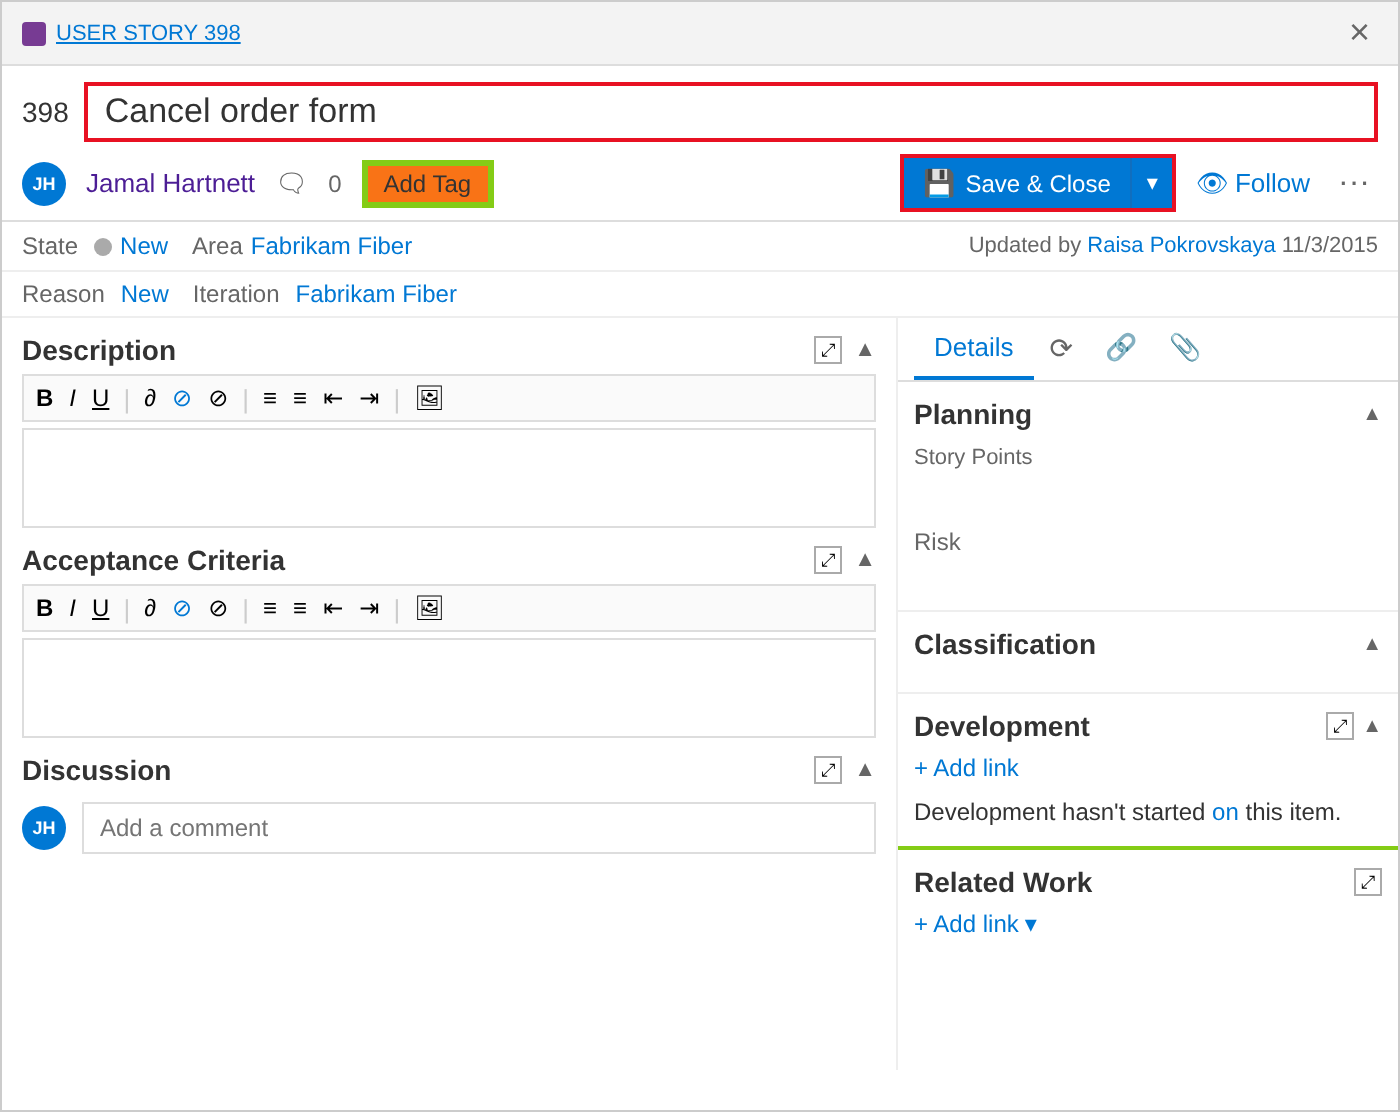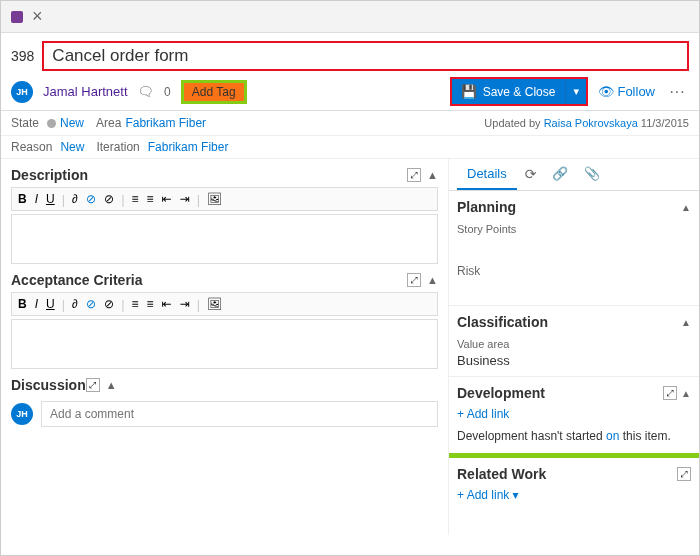--- a/index.html
+++ b/index.html
@@ -3,20 +3,21 @@
   <meta charset="utf-8">
   <style>
     * { box-sizing: border-box; margin: 0; padding: 0; }
     body { font-family: 'Segoe UI', Tahoma, Geneva, Verdana, sans-serif; font-size: 13px; background: #fff; width: 700px; height: 556px; overflow: hidden; border: 1px solid #ccc; }
   </style>
 </head>
 <body>
 
 <div style="display:flex; align-items:center; padding:5px 10px; background:#f3f3f3; border-bottom:1px solid #ddd;">
   <span style="display:inline-block;width:12px;height:12px;background:#773b93;border-radius:2px;margin-right:5px;flex-shrink:0;"></span>
+  <a style="font-size:11px;color:#0078d4;text-decoration:underline;cursor:pointer;flex:1;">USER STORY 398</a>
   <span style="font-size:18px;color:#666;cursor:pointer;padding:0 4px;">×</span>
 </div>
 
 <div style="padding:8px 10px 4px 10px; border-bottom:1px solid #ddd;">
   <div style="display:flex;align-items:center;gap:8px;margin-bottom:6px;">
     <span style="font-size:14px;color:#333;">398</span>
     <div style="border: 2px solid rgb(232, 17, 35); padding: 3px 8px; font-size: 17px; font-weight: 400; color: rgb(51, 51, 51); flex: 1 1 0%;" contenteditable="false">
       <span>Cancel order form</span>
     </div>
   </div>
@@ -114,21 +115,21 @@
         <button style="border:none;background:none;cursor:pointer;font-size:12px;padding:1px 3px;">≡</button>
         <button style="border:none;background:none;cursor:pointer;font-size:12px;padding:1px 3px;">⇤</button>
         <button style="border:none;background:none;cursor:pointer;font-size:12px;padding:1px 3px;">⇥</button>
         <span style="color:#ccc;margin:0 2px;">|</span>
         <button style="border:none;background:none;cursor:pointer;font-size:12px;padding:1px 3px;">🖼</button>
       </div>
       <div style="border:1px solid #ddd;min-height:50px;padding:4px;background:#fff;"></div>
     </div>
 
     <div>
-      <div style="display:flex;align-items:center;justify-content:flex-start;margin-bottom:8px;">
+      <div style="display:flex;align-items:center;justify-content:space-between;margin-bottom:8px;">
         <span style="font-size:14px;font-weight:600;color:#333;">Discussion</span>
         <div style="display:flex;align-items:center;gap:6px;">
           <span style="border:1px solid #aaa;width:14px;height:14px;display:inline-flex;align-items:center;justify-content:center;font-size:9px;cursor:pointer;">⤢</span>
           <span style="font-size:11px;color:#666;cursor:pointer;">▲</span>
         </div>
       </div>
       <div style="display:flex;align-items:center;gap:8px;">
         <div style="width:22px;height:22px;background:#0078d4;border-radius:50%;display:flex;align-items:center;justify-content:center;color:white;font-size:9px;font-weight:bold;flex-shrink:0;">JH</div>
         <input style="flex: 1 1 0%; border: 1px solid rgb(221, 221, 221); padding: 5px 8px; font-size: 12px; color: rgb(153, 153, 153); background: rgb(255, 255, 255); outline: none;" placeholder="Add a comment">
       </div>
@@ -158,27 +159,23 @@
         <div style="font-size:12px;color:#666;margin-bottom:3px;">Risk</div>
         <div style="font-size:13px;color:#333;min-height:16px;cursor:pointer;"></div>
       </div>
     </div>
 
     <div style="padding:8px;border-bottom:1px solid #eee;">
       <div style="display:flex;align-items:center;justify-content:space-between;margin-bottom:8px;">
         <span style="font-size:14px;font-weight:600;color:#333;">Classification</span>
         <span style="font-size:10px;color:#666;cursor:pointer;">▲</span>
       </div>
-      <div>
-        <div style="font-size:11px;color:#666;margin-bottom:3px;">Value area</div>
-        <div style="font-size:13px;color:#333;cursor:pointer;">Business</div>
-      </div>
-    </div>
-
-    <div style="padding:8px;border-bottom:5px solid #84cc16;">
+    </div>
+
+    <div style="padding:8px;border-bottom:2px solid #84cc16;">
       <div style="display:flex;align-items:center;justify-content:space-between;margin-bottom:6px;">
         <span style="font-size:14px;font-weight:600;color:#333;">Development</span>
         <div style="display:flex;align-items:center;gap:4px;">
           <span style="border:1px solid #aaa;width:14px;height:14px;display:inline-flex;align-items:center;justify-content:center;font-size:9px;cursor:pointer;">⤢</span>
           <span style="font-size:10px;color:#666;cursor:pointer;">▲</span>
         </div>
       </div>
       <div style="color:#0078d4;font-size:12px;cursor:pointer;margin-bottom:6px;">
         <span>+ Add link</span>
       </div>

